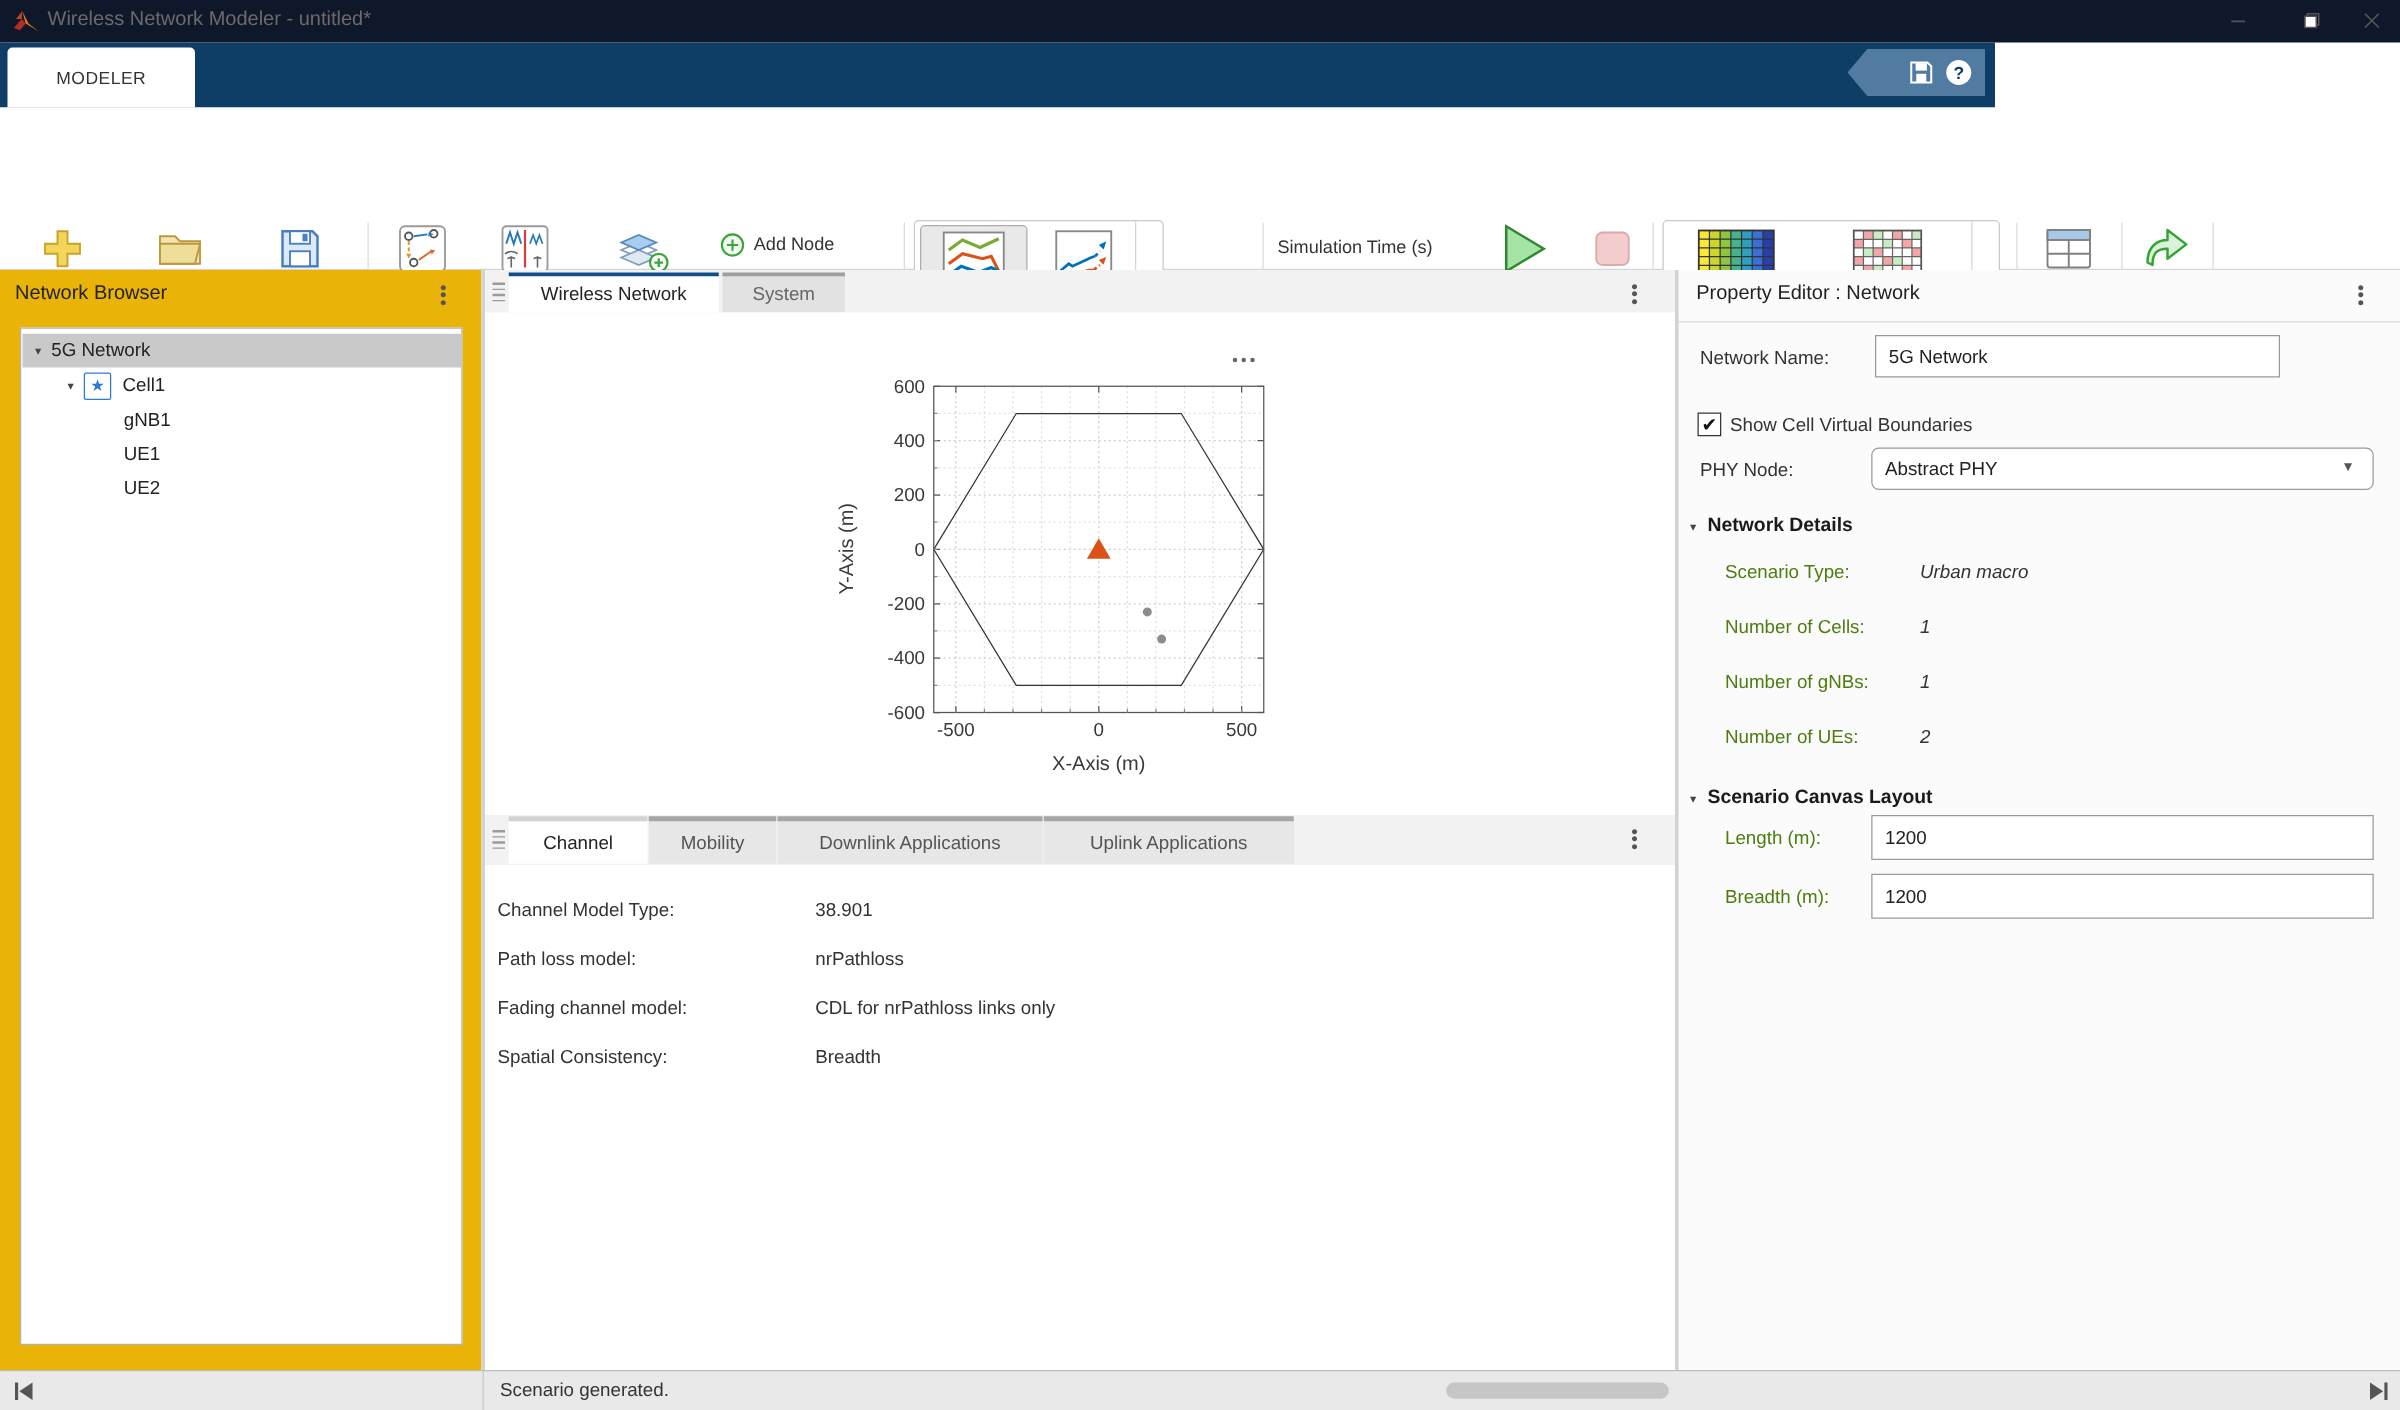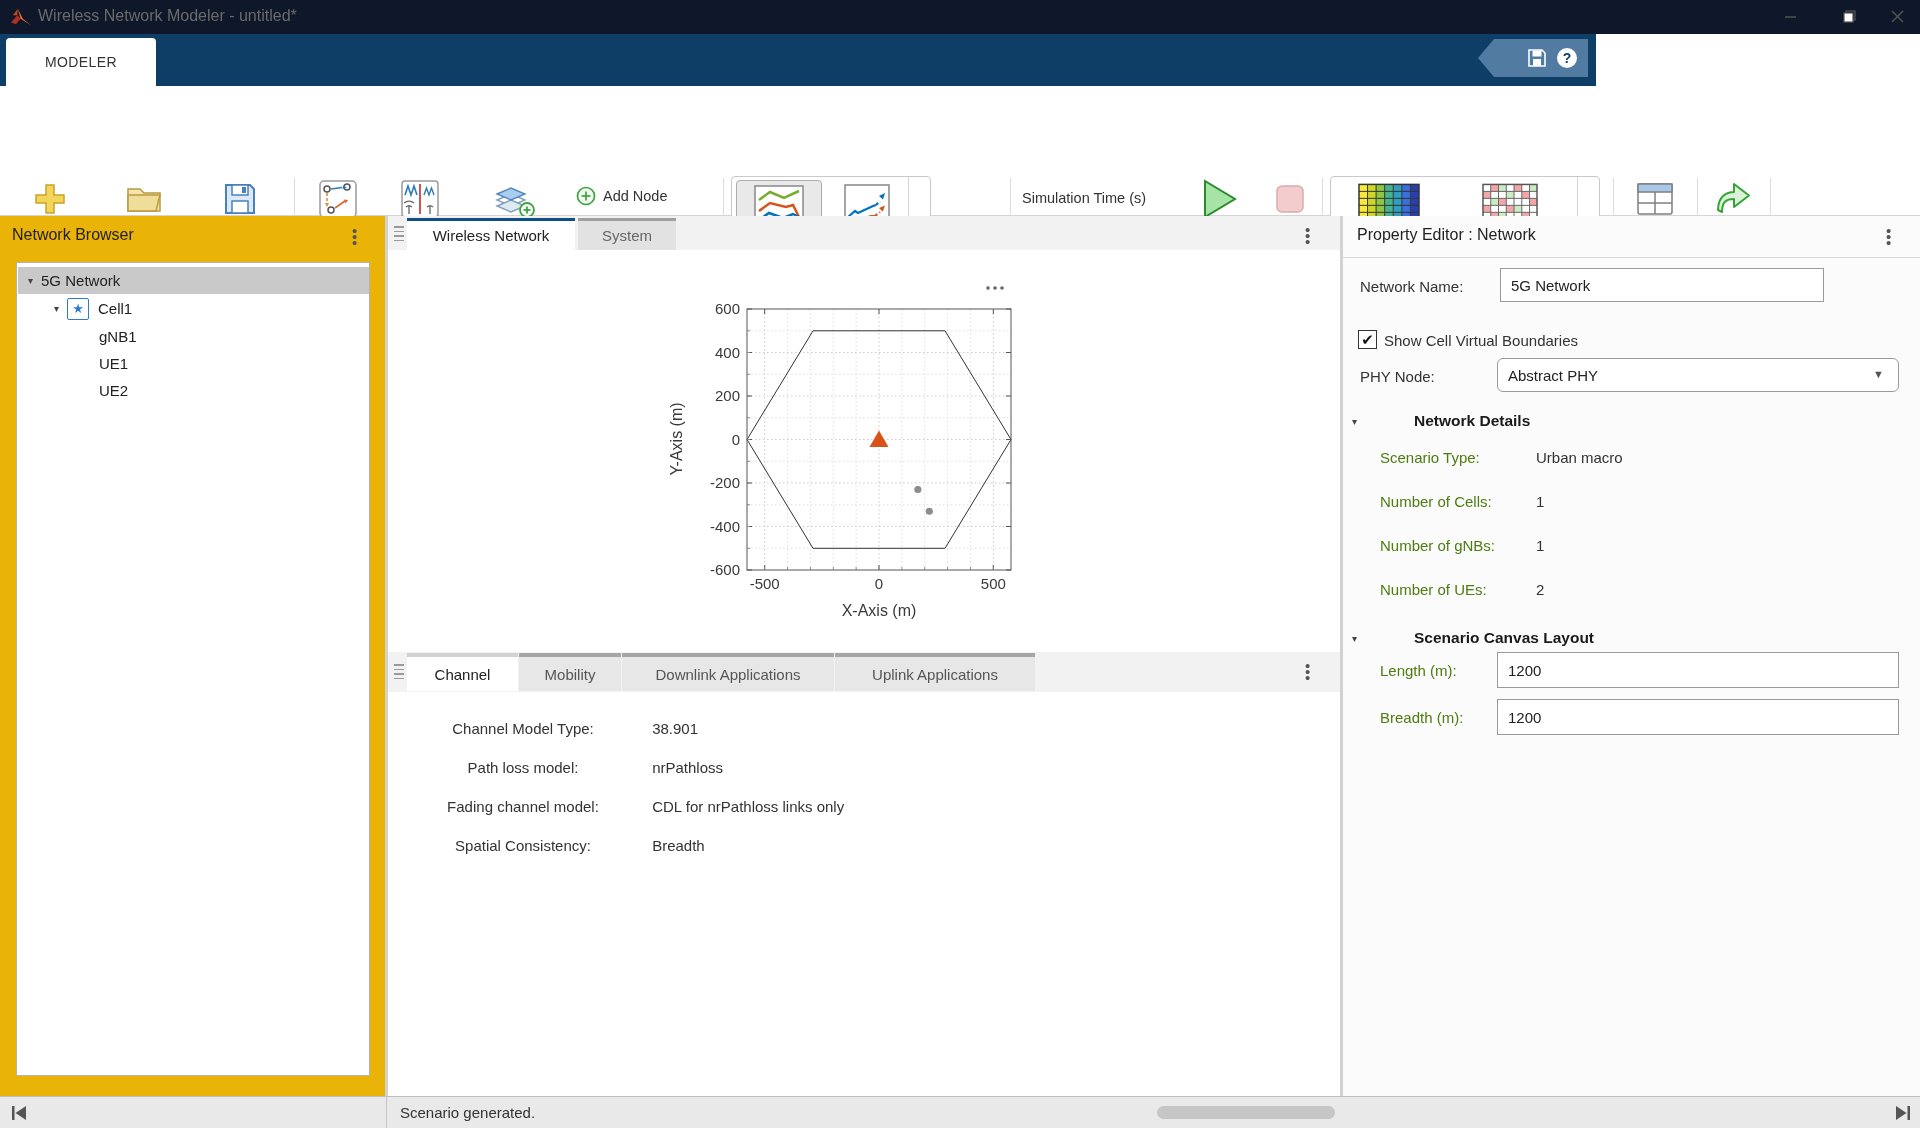--- a/index.html
+++ b/index.html
@@ -51,29 +51,29 @@
   .doc-tab { position:absolute; top:0; height:32px; display:flex; align-items:center; justify-content:center; font-size:15px; }
   .doc-tab.active { background:#fff; border-top:3px solid #0d4f86; color:#222; }
   .doc-tab.inactive { background:#e2e2e2; border-top:3px solid #9f9f9f; color:#666; }
   .canvas-area { position:absolute; left:0; top:34px; width:952px; height:402px; background:#fff; }
   .subtabbar { position:absolute; left:0; top:436px; width:952px; height:40px; background:#f2f2f2; }
   .sub-tab { position:absolute; top:1px; height:38px; display:flex; align-items:center; justify-content:center; font-size:15px; }
   .sub-tab.active { background:#fff; border-top:4px solid #d2d2d2; color:#222; }
   .sub-tab.inactive { background:#e7e7e7; border-top:4px solid #a6a6a6; color:#555; }
   .props-area { position:absolute; left:0; top:476px; width:952px; height:404px; background:#fff; }
   .prop-row { position:absolute; left:10px; font-size:15px; color:#333; }
-  .prop-row .plabel { display:inline-block; width:250px;text-align:center; }
+  .prop-row .plabel { display:inline-block; width:250px; }
 
   .right-panel { position:absolute; left:1343px; top:216px; width:577px; height:880px; background:#fbfbfb; }
   .rp-label { position:absolute; font-size:15px; color:#333; }
   .rp-field { position:absolute; border:1px solid #9a9a9a; background:#fff; font-size:15px; color:#222; padding-left:10px; font-family:"Liberation Sans",sans-serif; display:flex; align-items:center; }
-  .sect-hdr { position:absolute; font-size:15.5px; font-weight:bold; color:#1a1a1a;margin-left:48px; }
+  .sect-hdr { position:absolute; font-size:15.5px; font-weight:bold; color:#1a1a1a; }
   .sect-caret { position:absolute; font-size:10px; color:#444; }
   .kv-label { position:absolute; left:37px; font-size:15px; color:#4d7c0f; }
-  .kv-value { position:absolute; left:193px; font-size:15px; color:#333; }
+  .kv-value { position:absolute; left:193px; font-size:15px; color:#333;font-style:italic; }
 
   .status-bar { position:absolute; left:0; top:1096px; width:1920px; height:32px; background:#e9e9e9; border-top:1px solid #bfbfbf; }
   .hthumb { position:absolute; left:1157px; top:9px; width:178px; height:13px; background:#c6c6c6; border-radius:7px; }
 
   .hdr-row { position:absolute; left:0; top:2px; height:40px; width:100%; }
 </style>
 </head>
 <body>
 
 <div class="titlebar">

